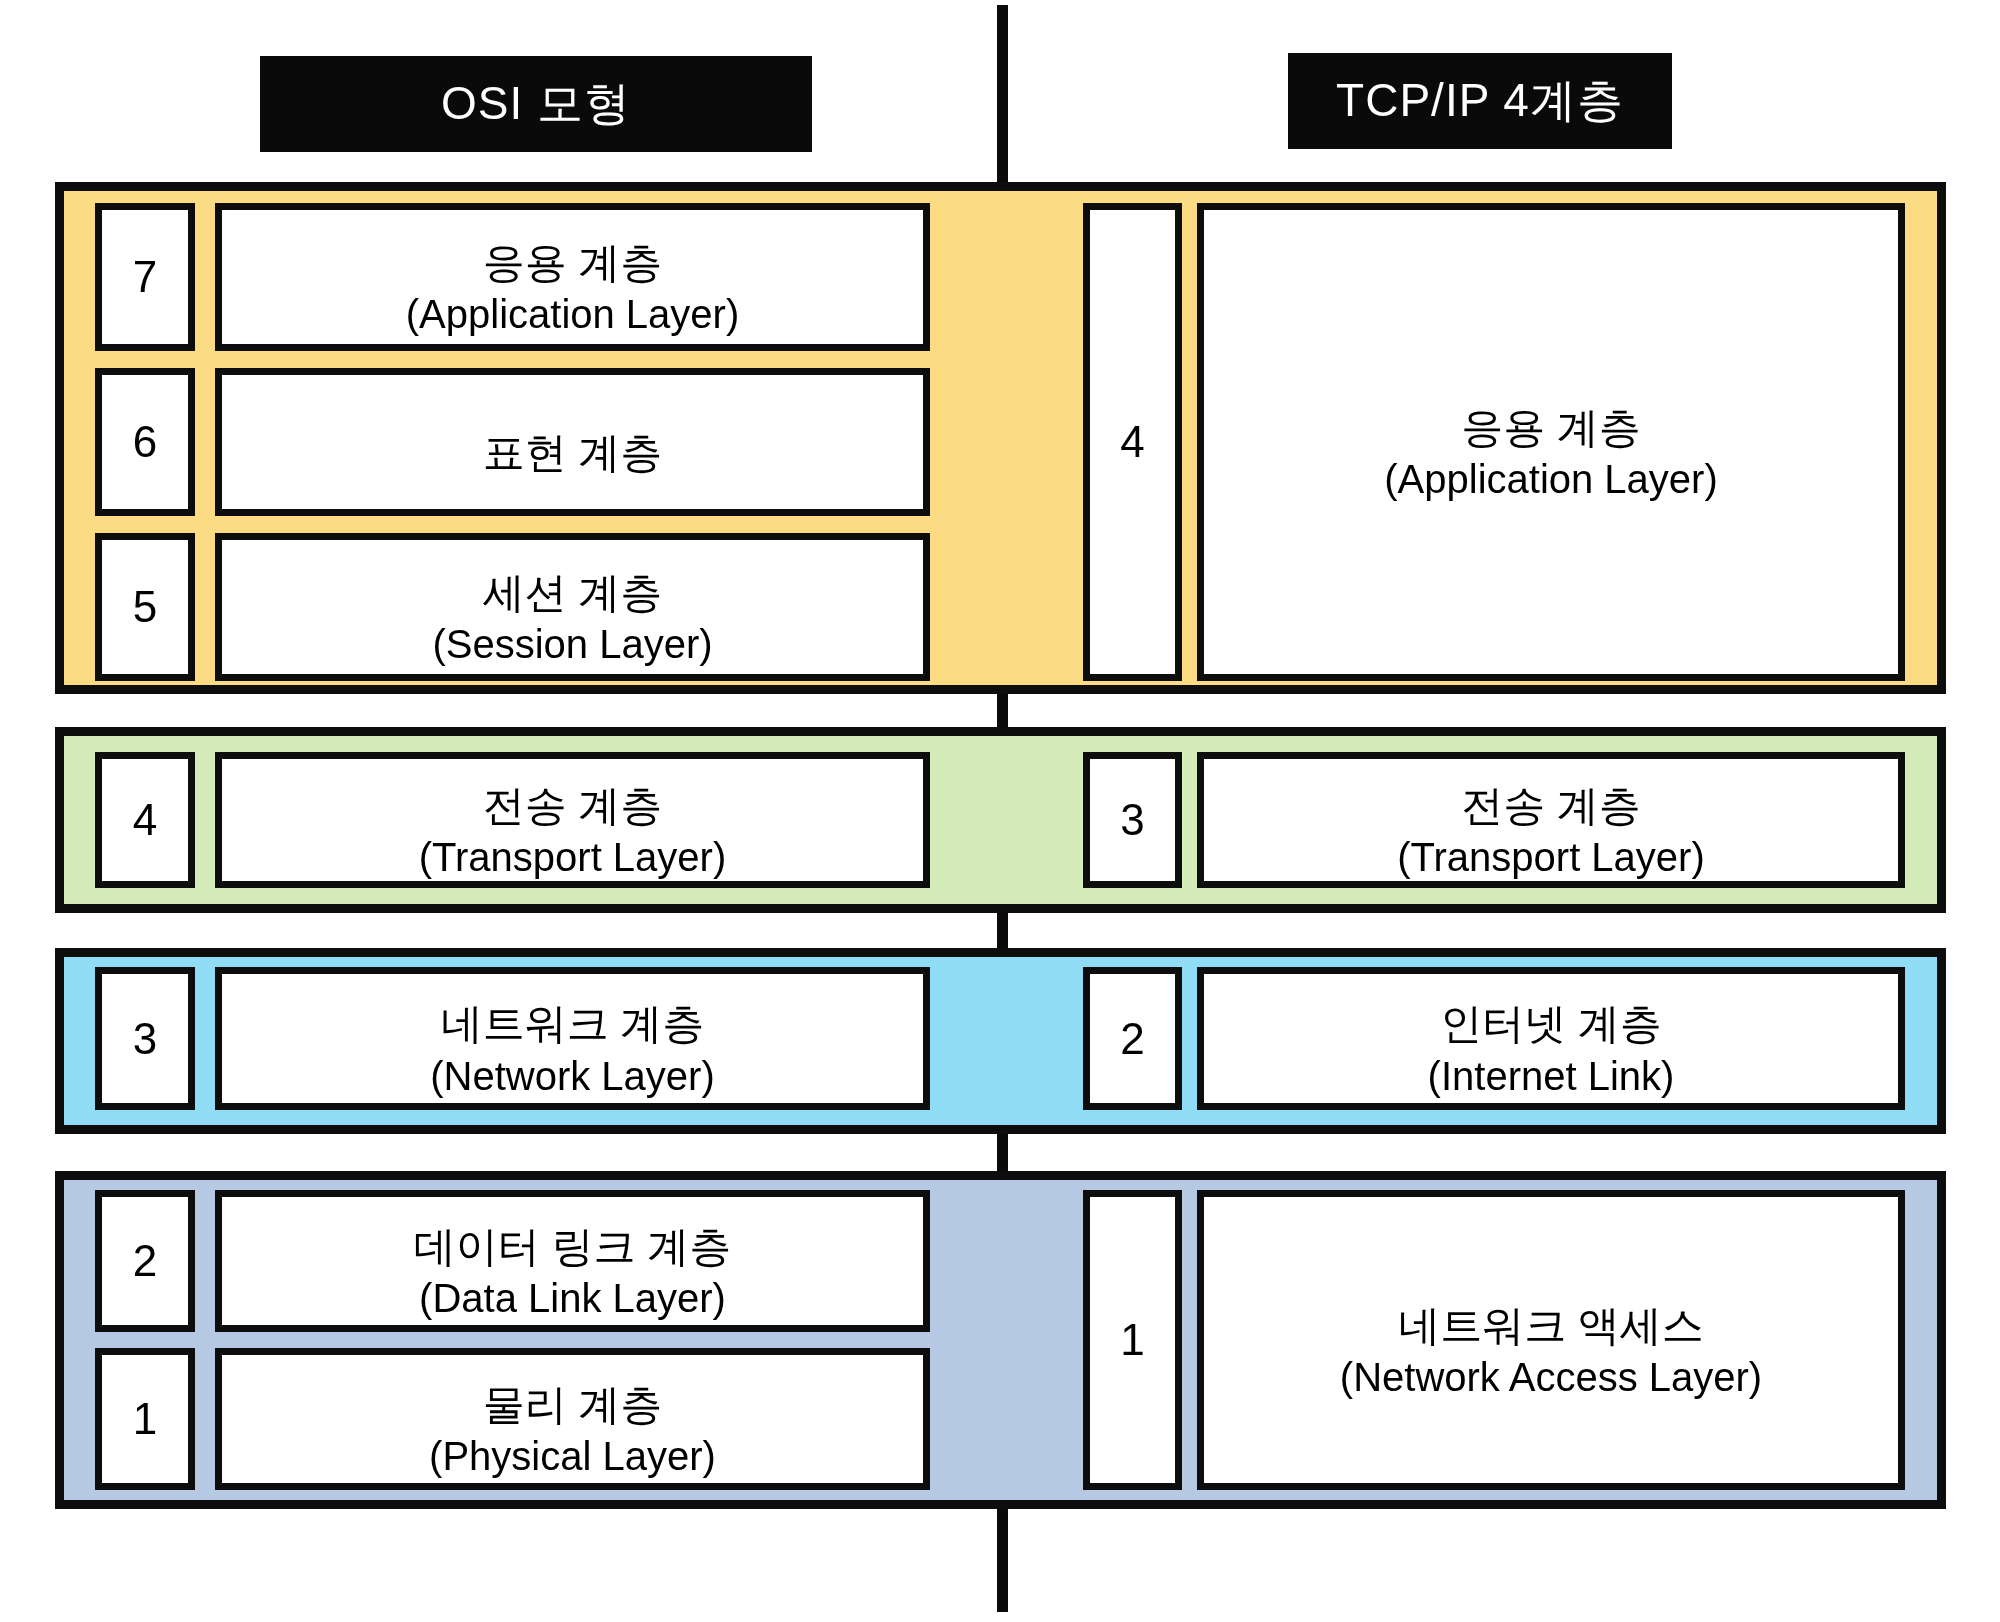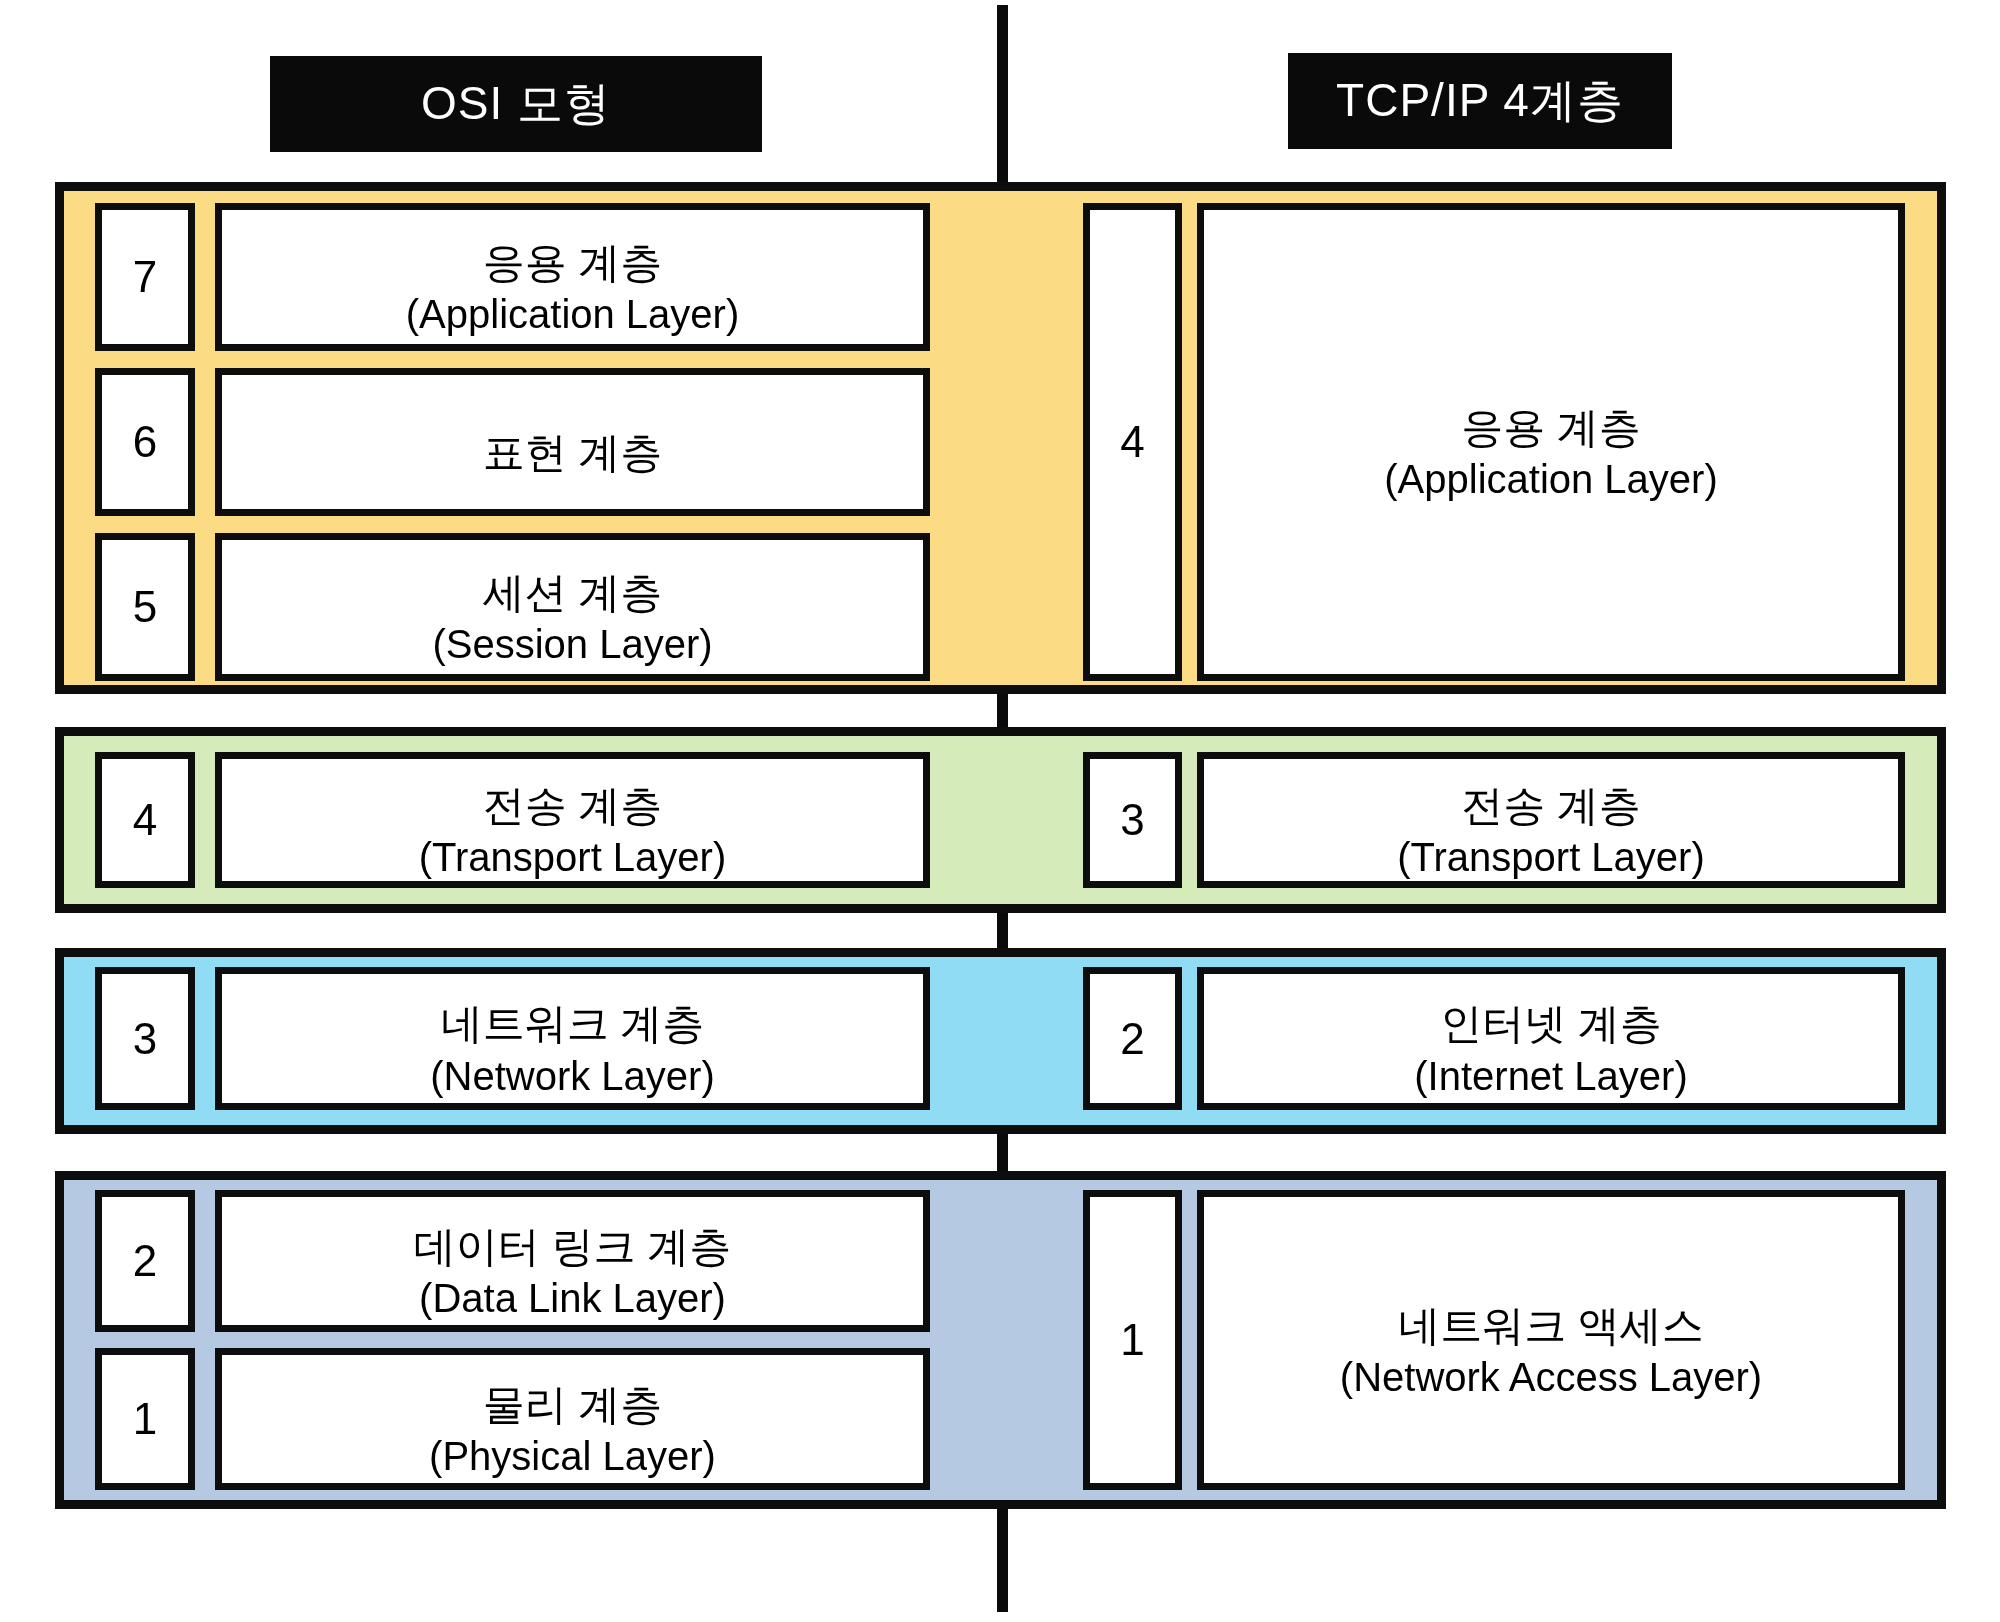--- a/index.html
+++ b/index.html
@@ -9,21 +9,21 @@
   }
   .divider {
     position:absolute; left:997px; top:5px; width:11px; height:1607px;
     background:#0a0a0a;
   }
   .header {
     position:absolute; height:96px; background:#0a0a0a; color:#ffffff;
     display:flex; align-items:center; justify-content:center;
     font-size:46px; letter-spacing:1px;
   }
-  .header-left  { left:270px; top:56px; width:492px; }
+  .header-left  { left:260px; top:56px; width:552px; }
   .header-right { left:1288px; top:53px; width:384px; }
   .band {
     position:absolute; left:55px; width:1891px;
     border:9px solid #0d0d0d; box-sizing:border-box;
   }
   .band-yellow   { top:182px;  height:512px; }
   .band-green    { top:727px;  height:186px; }
   .band-blue     { top:948px;  height:186px; }
   .band-bluegray { top:1171px; height:338px; }
   .whitebox {
@@ -118,21 +118,21 @@
     </div>
     <div class="whitebox labelbox l-label row-single-b">
       <div class="ko">네트워크 계층</div>
       <div class="en">(Network Layer)</div>
     </div>
     <div class="whitebox numbox r-num row-single-b">
       <span>2</span>
     </div>
     <div class="whitebox labelbox r-label row-single-b">
       <div class="ko">인터넷 계층</div>
-      <div class="en">(Internet Layer)</div>
+      <div class="en">(Internet Link)</div>
     </div>
   </div>
 
   <div class="band band-bluegray" style="background-color: rgb(181, 202, 226);">
     <div class="whitebox numbox l-num row-bg-a">
       <span>2</span>
     </div>
     <div class="whitebox labelbox l-label row-bg-a">
       <div class="ko">데이터 링크 계층</div>
       <div class="en">(Data Link Layer)</div>

